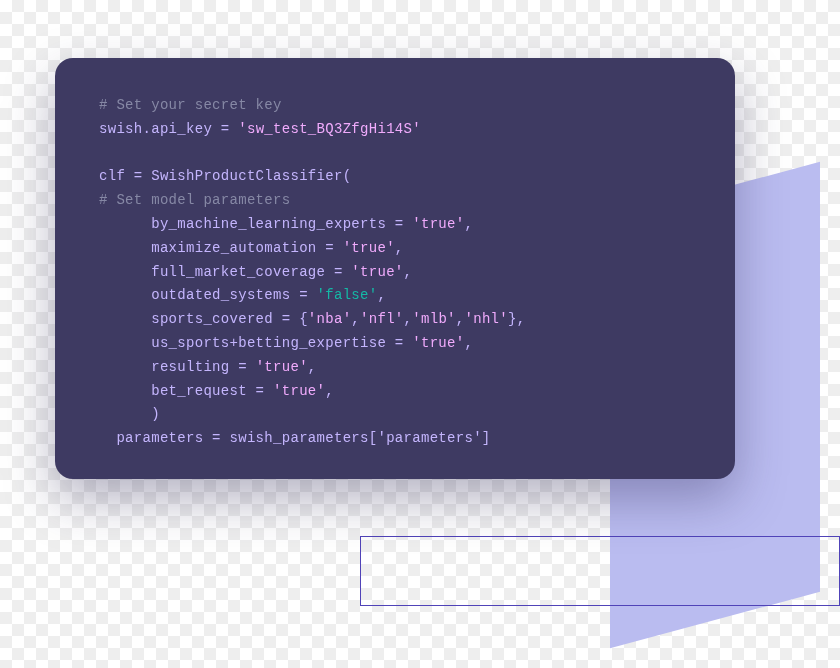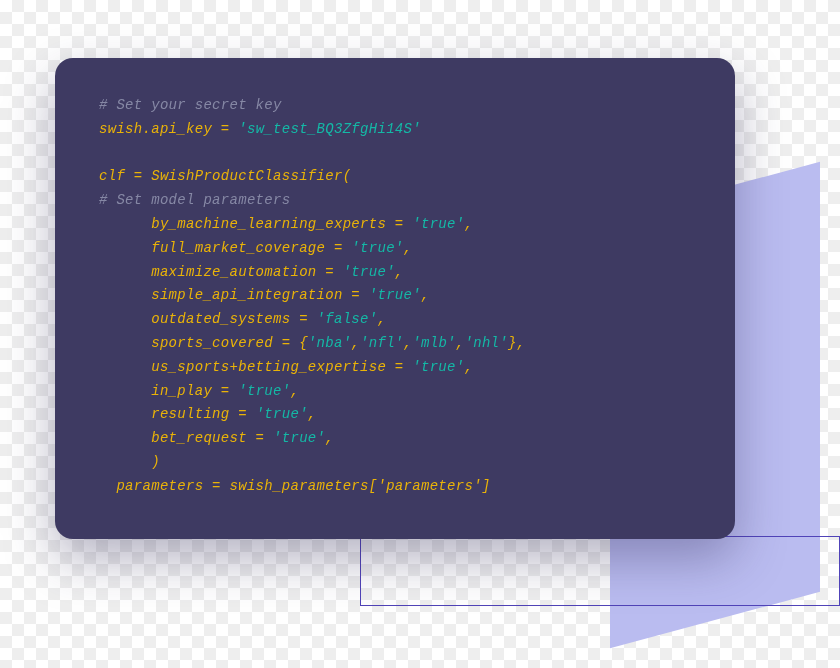--- a/index.html
+++ b/index.html
@@ -38,32 +38,31 @@
       background: transparent;
       pointer-events: none;
     }
     .code-card {
       position: absolute;
       left: 55px;
       top: 58px;
       width: 680px;
       background: #3e3a62;
       border-radius: 18px;
-      padding: 36px 44px 40px 44px;
+      padding: 36px 44px 28px 44px;
       box-shadow: 0 20px 50px rgba(40,35,80,0.35);
       color: #d9dbe8;
       font-size: 14px;
       line-height: 1.7;
       letter-spacing: 0.3px;
-      font-style: italic;
     }
     .code-line { white-space: pre; }
     .c-comment { color: #8688a5; }
-    .c-text    { color: #eab308; }
-    .c-string  { color: #14b8a6; }
+    .c-text    { color: #c4b5fd; }
+    .c-string  { color: #f0abfc; }
     .c-false   { color: #14b8a6; }
   </style>
 </head>
 <body>
 
 <div class="purple-bg"></div>
 <div class="outline-box"></div>
 
 <div class="code-card">
 
@@ -73,33 +72,31 @@
 
   <div class="code-line">&nbsp;</div>
 
   <div class="code-line"><span class="c-text">clf = SwishProductClassifier(</span></div>
 
   <div class="code-line"><span class="c-comment"># Set model parameters</span></div>
 
 
   <div class="code-line"><span class="c-text">      by_machine_learning_experts = </span><span class="c-string">'true'</span><span class="c-text">,</span></div>
 
+  <div class="code-line"><span class="c-text">      maximize_automation = </span><span class="c-string">'true'</span><span class="c-text">,</span></div>
+
   <div class="code-line"><span class="c-text">      full_market_coverage = </span><span class="c-string">'true'</span><span class="c-text">,</span></div>
 
-  <div class="code-line"><span class="c-text">      maximize_automation = </span><span class="c-string">'true'</span><span class="c-text">,</span></div>
-
-  <div class="code-line"><span class="c-text">      simple_api_integration = </span><span class="c-string">'true'</span><span class="c-text">,</span></div>
 
   <div class="code-line"><span class="c-text">      outdated_systems = </span><span class="c-false">'false'</span><span class="c-text">,</span></div>
 
   <div class="code-line"><span class="c-text">      sports_covered = {</span><span class="c-string">'nba'</span><span class="c-text">,</span><span class="c-string">'nfl'</span><span class="c-text">,</span><span class="c-string">'mlb'</span><span class="c-text">,</span><span class="c-string">'nhl'</span><span class="c-text">},</span></div>
 
   <div class="code-line"><span class="c-text">      us_sports+betting_expertise = </span><span class="c-string">'true'</span><span class="c-text">,</span></div>
 
-  <div class="code-line"><span class="c-text">      in_play = </span><span class="c-string">'true'</span><span class="c-text">,</span></div>
 
   <div class="code-line"><span class="c-text">      resulting = </span><span class="c-string">'true'</span><span class="c-text">,</span></div>
 
   <div class="code-line"><span class="c-text">      bet_request = </span><span class="c-string">'true'</span><span class="c-text">,</span></div>
 
   <div class="code-line"><span class="c-text">      )</span></div>
 
   <div class="code-line"><span class="c-text">  parameters = swish_parameters['parameters']</span></div>
 
 </div>

